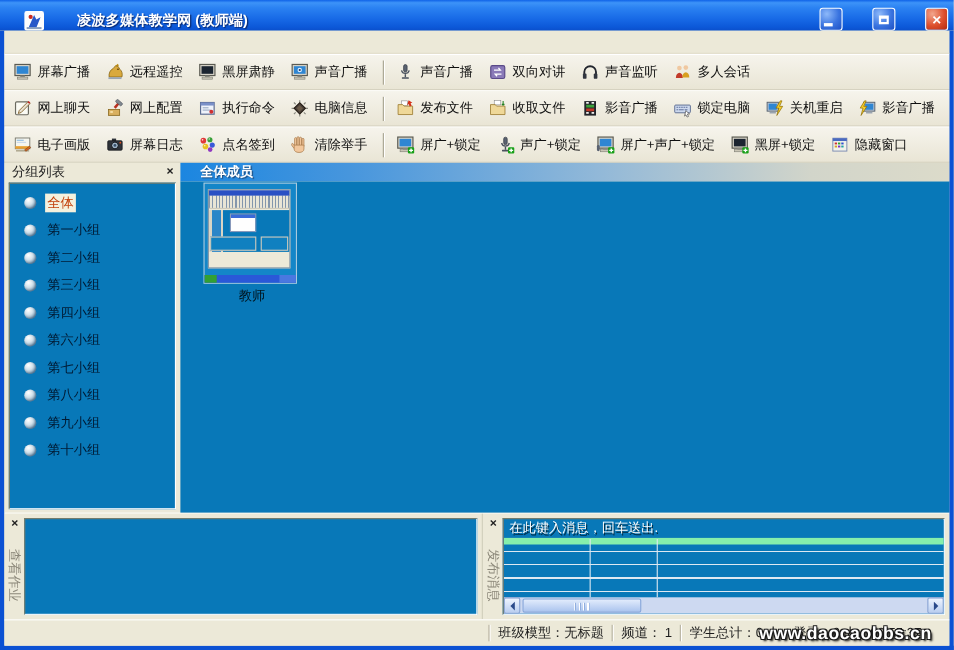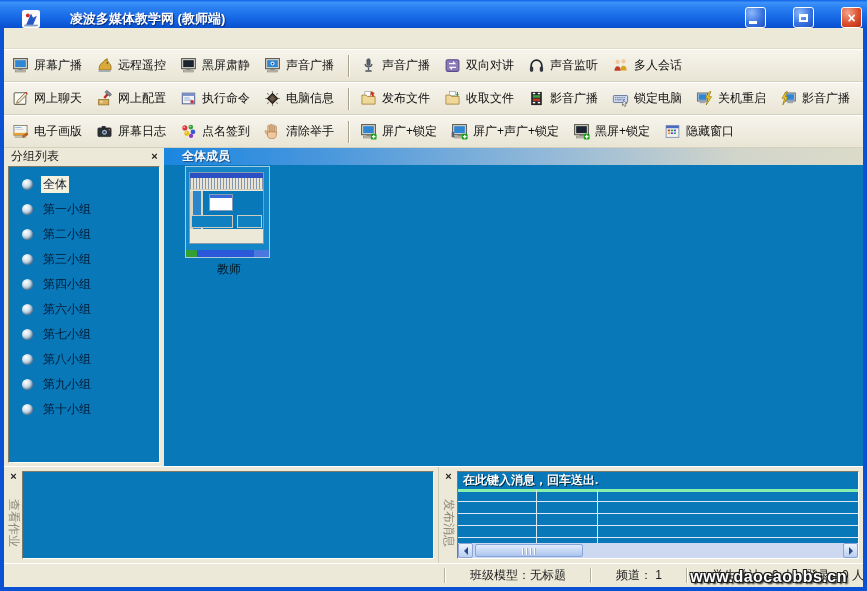--- a/index.html
+++ b/index.html
@@ -39,21 +39,21 @@
   .sidebar-title{flex:1;}
   .panel-close{width:13px;height:13px;display:flex;align-items:center;justify-content:center;
     font-size:11px;font-weight:bold;color:#222;line-height:1;cursor:default;}
   .sidebar-list{flex:1;margin:1px 4px 3px 4px;background:#0878b8;padding:5px 0;
     border:1px solid;border-color:#7c7c66 #fff #fff #7c7c66;overflow:hidden;}
   .group-item{display:flex;align-items:center;gap:8px;padding:4px 4px 4px 13px;}
   .bullet{width:11px;height:11px;border-radius:50%;flex:0 0 11px;
     background:radial-gradient(circle at 35% 28%,#ffffff,#d2e2ec 38%,#8fabbf 72%,#5b7890);
     box-shadow:inset -1px -1px 2px rgba(0,40,80,.45);}
   .group-label{color:#001a33;padding:0 2px;}
-  .group-item.selected .group-label{background:#f4f1de;color:#0f172a;}
+  .group-item.selected .group-label{background:#f4f1de;color:#c2410c;}
   .main{flex:1;display:flex;flex-direction:column;min-width:0;}
   .main-header{flex:0 0 17px;display:flex;align-items:center;padding:0 18px;color:#fff;font-weight:bold;
     text-shadow:1px 1px 1px #1c4a7c;
     background:linear-gradient(90deg,#1b86e0 0%,#4796dd 22%,#93b9d8 55%,#d2d5ca 82%,#dcdbca 100%);}
   .main-content{flex:1;background:#0878b8;position:relative;}
   
   .member{position:absolute;left:21px;top:1px;width:88px;text-align:center;cursor:default;}
   .shot{width:85px;height:92px;position:relative;background:#1486c8;border:1px solid #a8cade;box-sizing:border-box;}
   .mini-win{position:absolute;left:3px;top:5px;right:5px;bottom:13px;background:#ece9d8;border:1px solid #8899aa;}
   .mini-title{height:5px;background:#2a50c4;}
@@ -72,42 +72,42 @@
   
   .docks{flex:0 0 96px;display:flex;border-top:1px solid #fff;}
   .dock{position:relative;background:#ece9d8;box-sizing:border-box;}
   .dock.leftd{flex:0 0 435px;border-right:1px solid #cfcbb9;}
   .dock.rightd{flex:1;}
   .dock .panel-close{position:absolute;left:3px;top:3px;}
   .dock-vlabel{position:absolute;left:9px;top:58%;transform:translate(-50%,-50%) rotate(90deg);
     white-space:nowrap;color:#8c887a;font-size:12px;}
   .dock-content{position:absolute;left:18px;top:4px;right:4px;bottom:4px;background:#0878b8;
     border:1px solid;border-color:#7c7c66 #fff #fff #7c7c66;overflow:hidden;}
-  .msg-hint{height:17px;line-height:17px;padding:0 5px;color:#fff;font-weight:bold;
-    text-shadow:1px 1px 0 #002a40;border-bottom:3px solid #86efac;white-space:nowrap;}
+  .msg-hint{height:17px;line-height:17px;padding:0 5px;color:#fff;font-weight:normal;
+    text-shadow:1px 1px 0 #002a40;border-bottom:6px solid #86efac;white-space:nowrap;}
   .msg-grid{position:absolute;left:0;top:18px;right:0;bottom:15px;
     background-image:repeating-linear-gradient(180deg,transparent 0 11px,#dde9f2 11px 12px);}
   .vline{position:absolute;top:18px;bottom:15px;width:1px;background:#dde9f2;}
   .vline.v1{left:78px;} .vline.v2{left:139px;}
   .msg-scroll{position:absolute;left:0;right:0;bottom:0;height:15px;background:#cdd9f1;}
   .scroll-btn{position:absolute;top:0;width:15px;height:15px;box-sizing:border-box;border:1px solid #8aa4d4;border-radius:2px;
     background:linear-gradient(180deg,#eef4fe,#b9cef0);display:flex;align-items:center;justify-content:center;}
   .scroll-btn.lft{left:0;} .scroll-btn.rgt{right:0;}
   .tri-l{width:0;height:0;border:4px solid transparent;border-right-color:#2a4a8a;margin-left:-4px;}
   .tri-r{width:0;height:0;border:4px solid transparent;border-left-color:#2a4a8a;margin-right:-4px;}
   .scroll-thumb{position:absolute;left:17px;top:1px;width:108px;height:13px;border-radius:2px;
     border:1px solid #86a6da;box-sizing:border-box;background:linear-gradient(180deg,#e2ecfc,#abc4ee);}
   .scroll-thumb::after{content:"";position:absolute;left:50%;top:3px;transform:translateX(-50%);width:14px;height:7px;
     background:repeating-linear-gradient(90deg,#fff 0 1px,#90aede 1px 2px,transparent 2px 4px);}
   
   .statusbar{flex:0 0 23px;display:flex;align-items:center;background:#ece9d8;border-top:1px solid #fff;
     position:relative;color:#1c1c1c;}
   .sb-first{flex:0 0 440px;height:100%;}
   .sb-sep{width:0;height:15px;border-left:1px solid #b6b2a0;border-right:1px solid #fff;}
-  .sb-seg{padding:0 24px;white-space:nowrap;}
+  .sb-seg{padding:0 7px;white-space:nowrap;}
   .sb-students{flex:1;overflow:hidden;}
   .watermark{position:absolute;right:16px;bottom:1px;font-size:16px;font-weight:bold;color:#fff;letter-spacing:.5px;
     text-shadow:-1px -1px 0 #1a1a1a,1px -1px 0 #1a1a1a,-1px 1px 0 #1a1a1a,1px 1px 0 #1a1a1a,2px 2px 2px #000;}
 </style>
 </head>
 <body>
 
 <div class="window">
 
   <div class="titlebar">
@@ -425,20 +425,33 @@
               <rect x="3.5" y="12.3" width="9" height="1.8" fill="#c9c5b5" stroke="#7a7a70" stroke-width="0.5"></rect>
               <rect x="10.2" y="10.2" width="5.4" height="5.4" rx="1" fill="#18a018"></rect>
               <path d="M12.9 11.2v3.4M11.2 12.9h3.4" stroke="#fff" stroke-width="1.2"></path>
             </svg>
           </span>
           <span class="tb-label">屏广+锁定</span>
         </div>
         <div class="tb-item">
           <span class="ic">
             <svg viewBox="0 0 16 16">
+              <rect x="6.5" y="1.6" width="3" height="6.4" rx="1.5" fill="#5a6270" stroke="#343a44" stroke-width="0.6"></rect>
+              <path d="M4.7 6.6a3.4 3.4 0 0 0 6.6 0" fill="none" stroke="#4a525e" stroke-width="1.1"></path>
+              <rect x="7.4" y="9.8" width="1.2" height="2.6" fill="#4a525e"></rect>
+              <rect x="5" y="12.4" width="6" height="1.4" rx="0.5" fill="#4a525e"></rect>
+              <rect x="10.2" y="10.2" width="5.4" height="5.4" rx="1" fill="#18a018"></rect>
+              <path d="M12.9 11.2v3.4M11.2 12.9h3.4" stroke="#fff" stroke-width="1.2"></path>
+            </svg>
+          </span>
+          <span class="tb-label">声广+锁定</span>
+        </div>
+        <div class="tb-item">
+          <span class="ic">
+            <svg viewBox="0 0 16 16">
               <rect x="1.5" y="1.5" width="13" height="9.5" fill="#d9d5c9" stroke="#5a5a52"></rect>
               <rect x="3" y="3" width="10" height="6.5" fill="#2f86d2"></rect>
               <rect x="6" y="11" width="4" height="1.3" fill="#8a8a80"></rect>
               <rect x="3.5" y="12.3" width="9" height="1.8" fill="#c9c5b5" stroke="#7a7a70" stroke-width="0.5"></rect>
               <rect x="0.6" y="8.2" width="2.4" height="5.4" rx="1.2" fill="#5a6270"></rect>
               <rect x="10.2" y="10.2" width="5.4" height="5.4" rx="1" fill="#18a018"></rect>
               <path d="M12.9 11.2v3.4M11.2 12.9h3.4" stroke="#fff" stroke-width="1.2"></path>
             </svg>
           </span>
           <span class="tb-label">屏广+声广+锁定</span>

